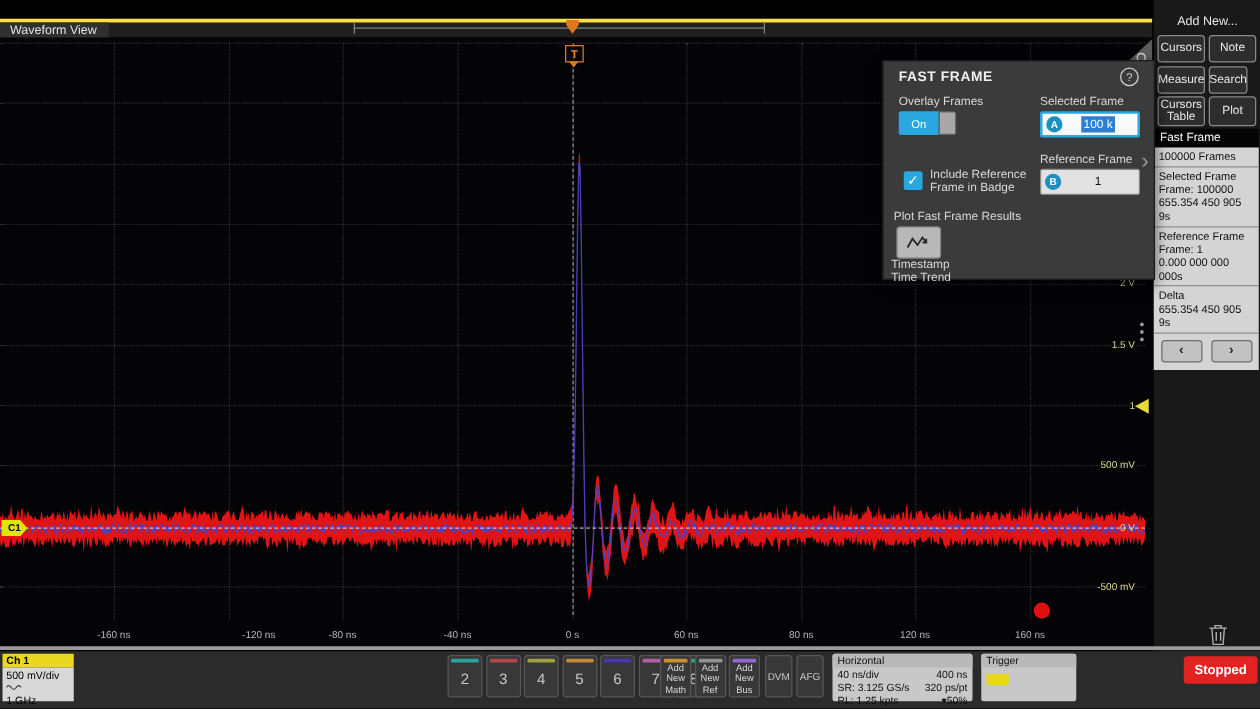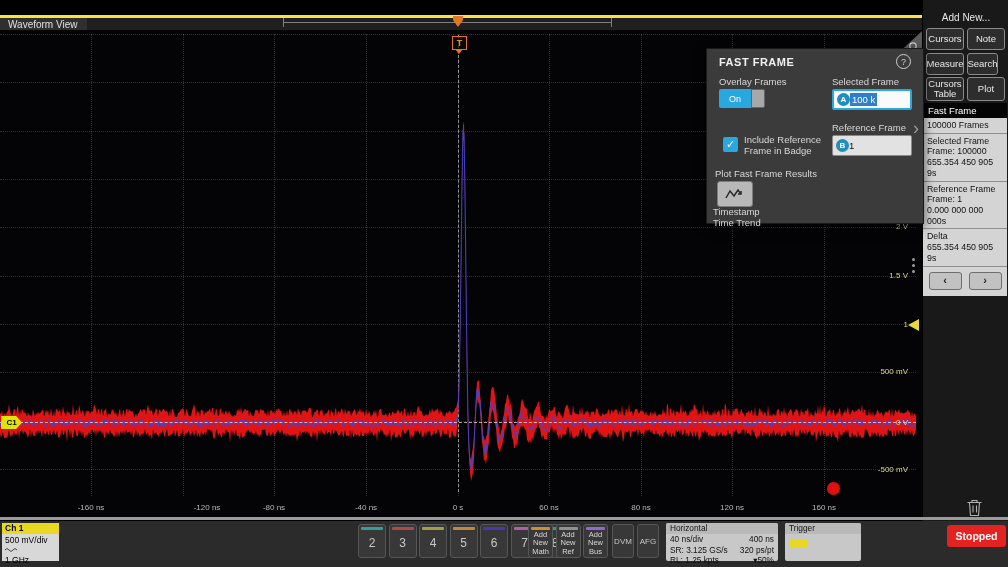--- a/index.html
+++ b/index.html
@@ -38,21 +38,21 @@
   #dialog-title{position:absolute;left:12px;top:7px;color:#f0f0f0;font-size:11px;font-weight:bold;letter-spacing:.5px;}
   #dialog-help{position:absolute;right:12px;top:5px;width:13px;height:13px;border:1px solid #cfcfcf;border-radius:50%;color:#cfcfcf;font-size:9px;display:flex;align-items:center;justify-content:center;}
   .dlg-label{position:absolute;color:#d8d8d8;font-size:9.5px;white-space:pre-line;line-height:1.15;}
   #toggle-on{position:absolute;left:12px;top:40px;width:46px;height:19px;display:flex;}
   #toggle-on .on{width:32px;background:#29a8e0;color:#fff;font-size:9px;display:flex;align-items:center;justify-content:center;border-radius:2px 0 0 2px;}
   #toggle-on .knob{width:14px;background:#a8a8a8;border:1px solid #666;box-sizing:border-box;border-radius:0 2px 2px 0;}
   .numfield{position:absolute;width:80px;height:21px;display:flex;align-items:center;box-sizing:border-box;}
   #sel-field{left:125px;top:40px;background:#fafafa;border:2px solid #29a8e0;border-radius:2px;}
   #ref-field{left:125px;top:86px;background:#e2e2e2;border:1px solid #8a8a8a;border-radius:2px;}
   .src-badge{width:13px;height:13px;border-radius:50%;background:#1f8ec0;color:#fff;font-size:8px;font-weight:bold;display:flex;align-items:center;justify-content:center;margin-left:3px;}
-  .field-val{flex:1;text-align:left;font-size:9.5px;color:#111;padding-right:3px;}
+  .field-val{flex:1;text-align:center;font-size:9.5px;color:#111;padding-right:3px;}
   .field-val .sel{background:#2f7fd0;color:#fff;padding:1px 2px;}
   #chk{position:absolute;left:16px;top:88px;width:15px;height:15px;background:#29a8e0;border-radius:2px;color:#fff;font-size:11px;display:flex;align-items:center;justify-content:center;}
   #plot-btn{position:absolute;left:10px;top:132px;width:34px;height:24px;background:#b8b8b8;border:1px solid #7d7d7d;border-radius:3px;display:flex;align-items:center;justify-content:center;}
   #dlg-chevron{left:913px;top:118px;color:#9a9a9a;font-size:18px;z-index:11;}
   
   #sidebar{left:922px;top:0;width:86px;height:521px;background:#191919;border-left:1px solid #000;box-sizing:border-box;}
   #addnew-label{position:absolute;left:0;top:12px;width:86px;text-align:center;color:#e8e8e8;font-size:10px;}
   .side-btn{position:absolute;background:#2d2d2d;border:1px solid #8a8a8a;border-radius:3px;color:#e8e8e8;font-size:9.5px;
             display:flex;align-items:center;justify-content:center;text-align:center;white-space:pre-line;line-height:1.1;box-sizing:border-box;}
   #ff-panel{position:absolute;left:0;top:103px;width:84px;}

